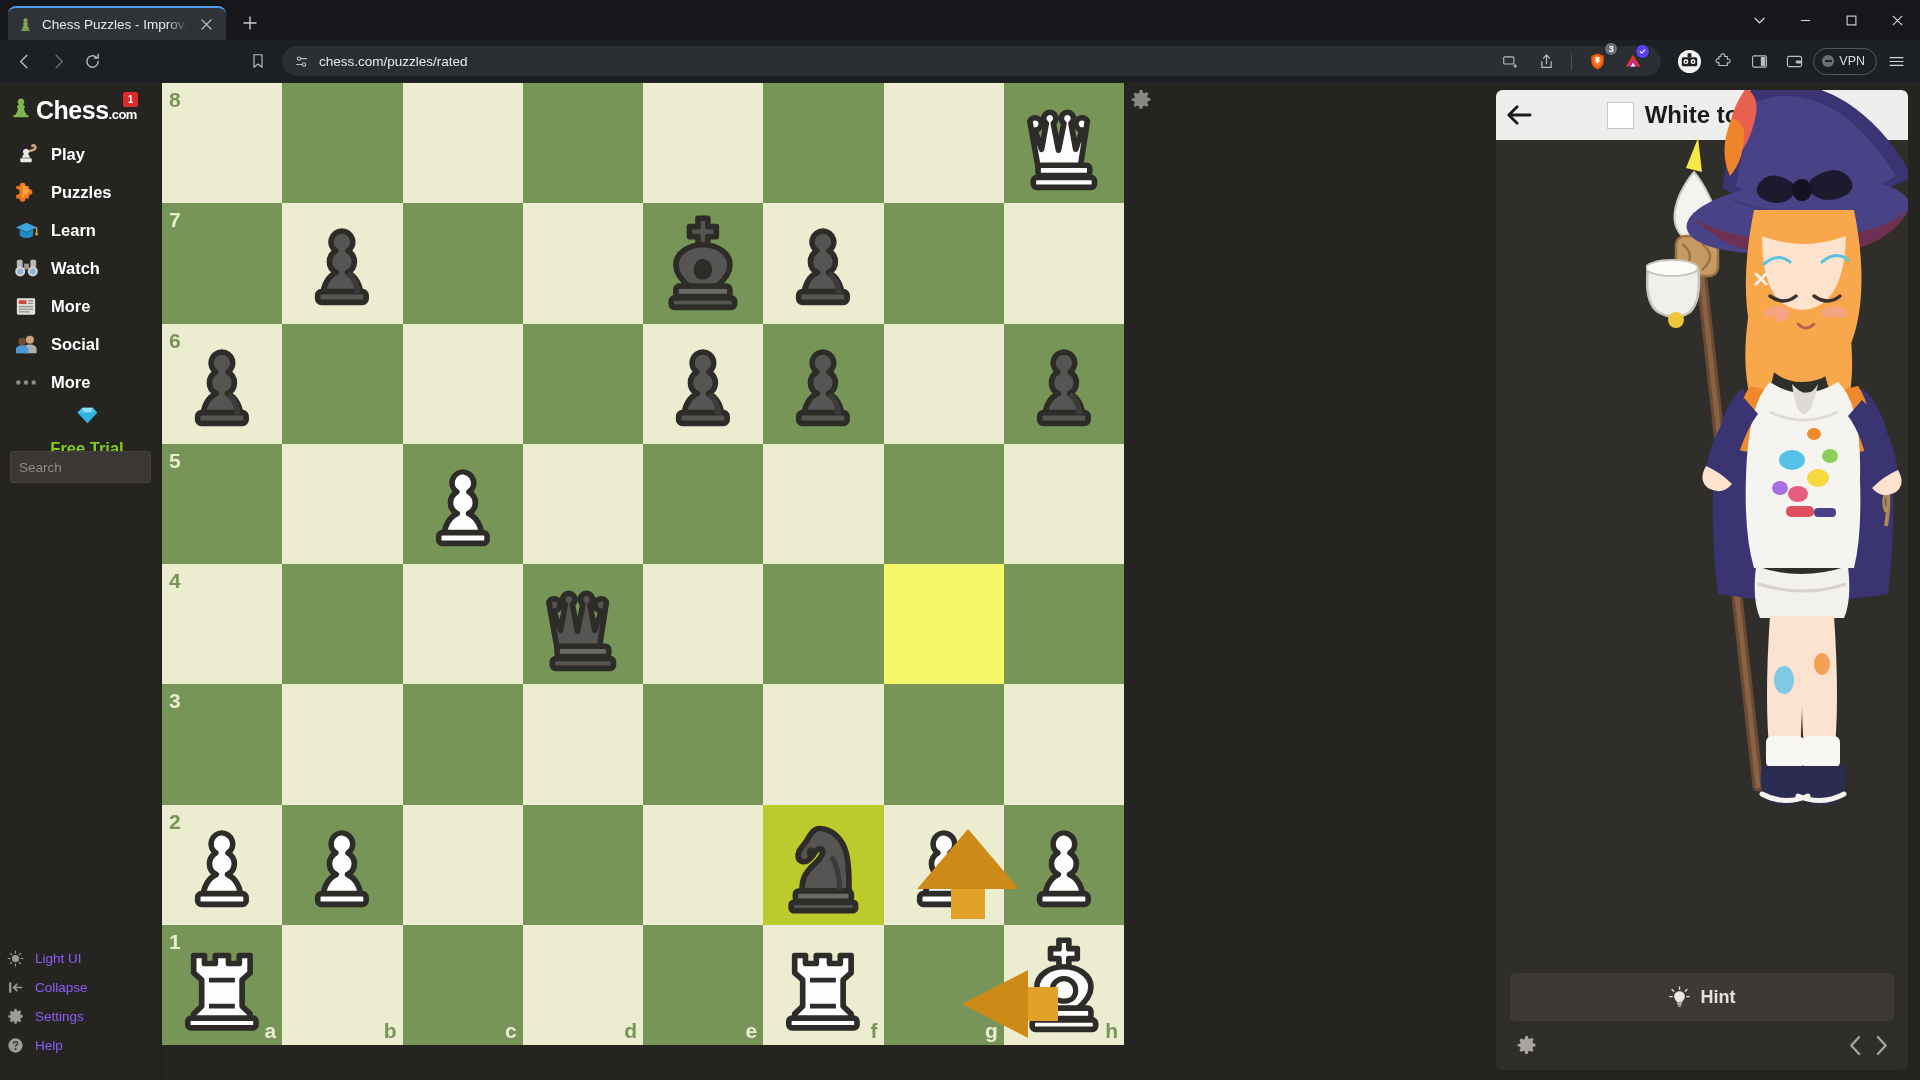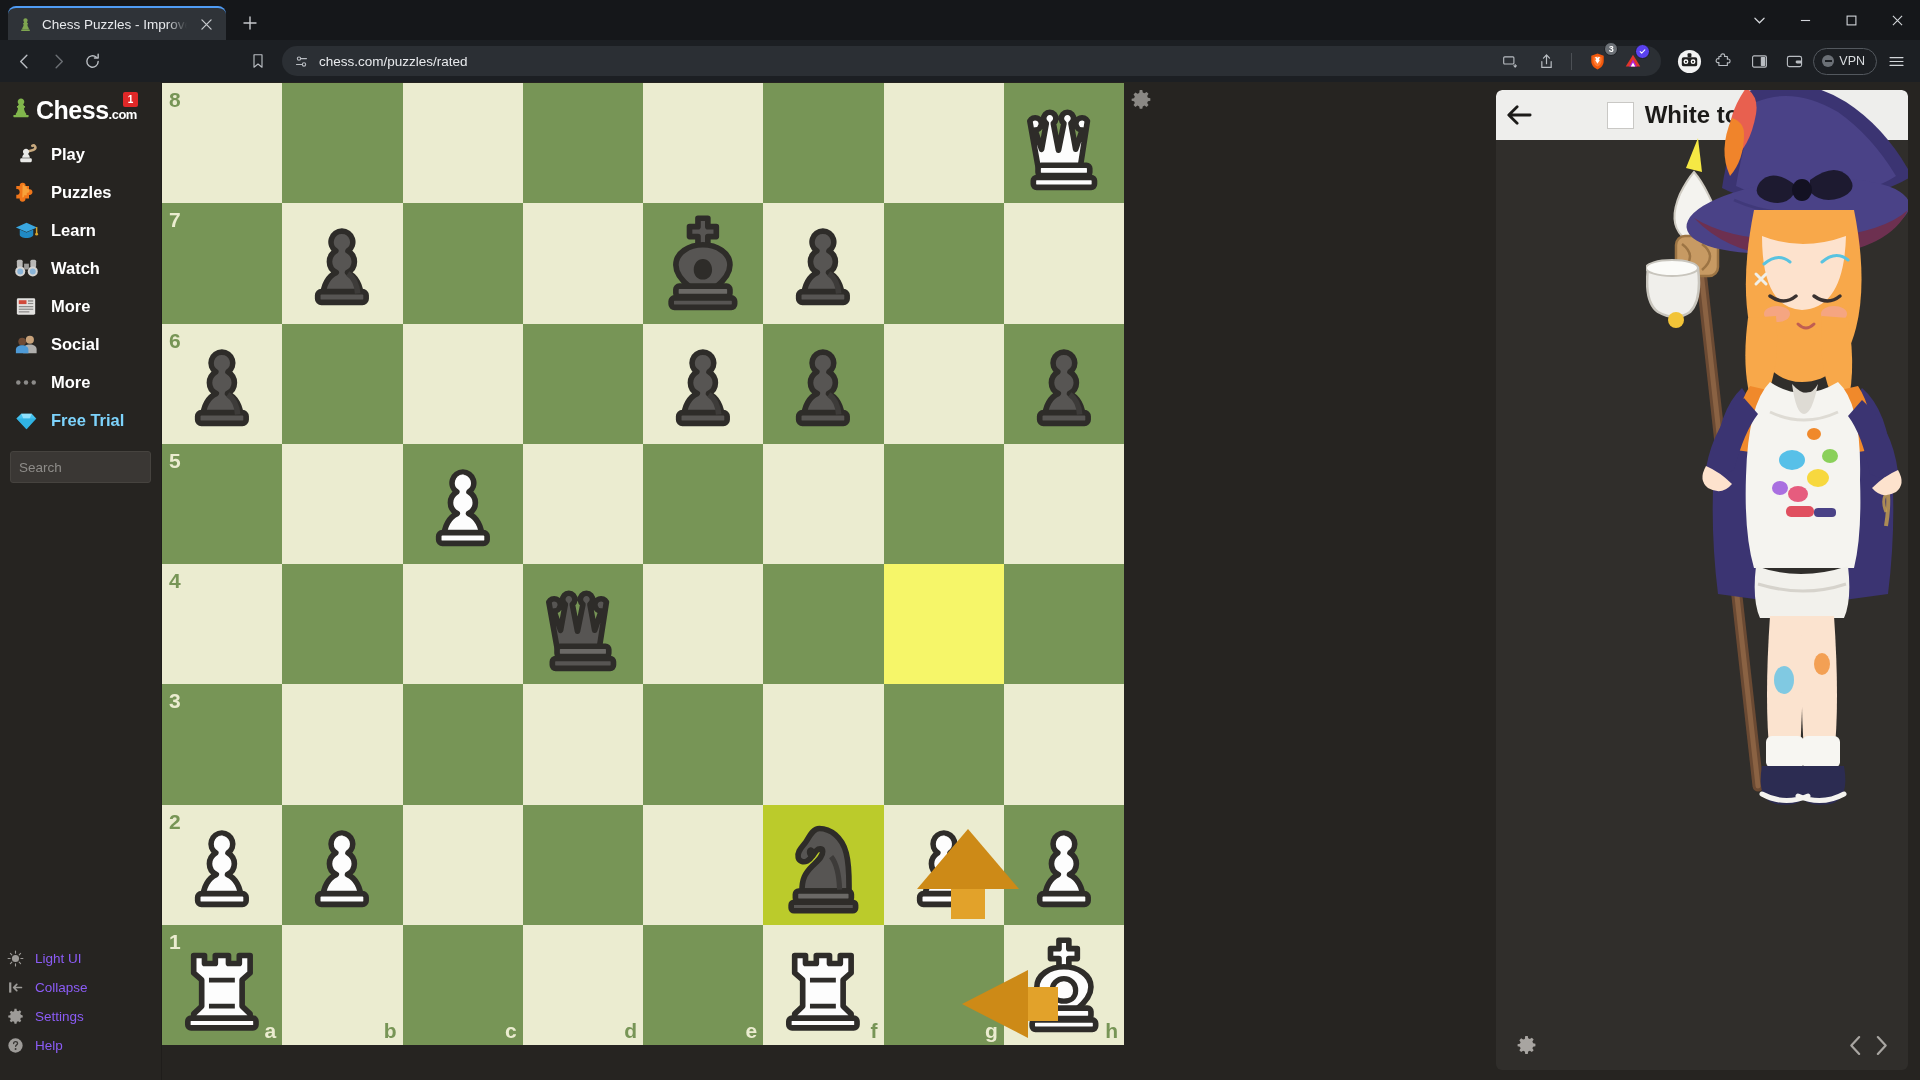--- a/index.html
+++ b/index.html
@@ -113,21 +113,21 @@
     width:15px; height:15px; border-radius:2px;
     background:#e02828; color:#fff; font-size:10px; font-weight:bold;
     display:flex; align-items:center; justify-content:center;
   }
   .cc-nav-item {
     display:flex; align-items:center; gap:11px;
     height:38px; padding-left:13px; color:#ffffff;
     font-size:16.5px; font-weight:bold;
   }
   .cc-nav-item .nav-ico { width:27px; height:27px; flex:none; }
-  .cc-nav-item.trial { color:#7dd3fc; }
+  .cc-nav-item.trial { color:#84cc16;flex-direction:column; }
   #cc-search-wrap { padding:12px 10px 0 10px; }
   #cc-search {
     width:100%; height:32px; background:#3a3734;
     border:1px solid #46433f; border-radius:3px;
     color:#b9b8b6; font-size:13.5px; padding:0 8px;
     font-family:"Liberation Sans", sans-serif; outline:none;
   }
   #cc-search::placeholder { color:#8e8c89; }
   #cc-bottom { margin-top:auto; padding-bottom:20px; }
   .cc-bottom-item {
@@ -963,20 +963,31 @@
             <rect x="120" y="668" width="38" height="32" rx="6" fill="#f7f6f2"></rect>
             <rect x="156" y="668" width="38" height="32" rx="6" fill="#f7f6f2"></rect>
             <path d="M116 698 q-6 34 14 38 q26 4 32 -12 l0 -26z" fill="#2c2c52"></path>
             <path d="M198 698 q6 34 -14 38 q-26 4 -32 -12 l0 -26z" fill="#2c2c52"></path>
             <path d="M116 726 q22 12 46 2 M198 726 q-22 12 -46 2" stroke="#f4f3ef" stroke-width="5" fill="none" stroke-linecap="round"></path>
           </g>
         </svg>
       </div>
 
       <div id="panel-footer">
+        <div id="hint-btn">
+          <span style="display:flex">
+            <svg width="21" height="23" viewBox="0 0 22 24">
+                <path fill="#e9e8e4" d="M11 5.5c-3.2 0-5.6 2.4-5.6 5.4 0 2.1 1.2 3.4 2.1 4.5.5.6.8 1.1.9 1.8h5.2c.1-.7.4-1.2.9-1.8.9-1.1 2.1-2.4 2.1-4.5 0-3-2.4-5.4-5.6-5.4z"></path>
+                <rect x="8.4" y="17.7" width="5.2" height="1.8" rx=".8" fill="#b8b6b2"></rect>
+                <rect x="9.2" y="20" width="3.6" height="1.8" rx=".8" fill="#b8b6b2"></rect>
+                <path d="M11 .8v2.6M3.2 3.6l1.8 1.9M18.8 3.6L17 5.5M.8 11h2.6M18.6 11h2.6" stroke="#e0dfdb" stroke-width="1.4" stroke-linecap="round"></path>
+              </svg>
+          </span>
+          <span>Hint</span>
+        </div>
         <div id="footer-row">
           <span class="foot-ico">
             <svg width="21" height="21" viewBox="0 0 20 20">
                 <path fill="#a8a5a1" d="M10 6.4a3.6 3.6 0 1 0 0 7.2 3.6 3.6 0 0 0 0-7.2zm0 5.4a1.8 1.8 0 1 1 0-3.6 1.8 1.8 0 0 1 0 3.6z"></path>
                 <path fill="#a8a5a1" d="M8.8 1h2.4l.4 2.2 1.6.7 1.9-1.2 1.7 1.7-1.2 1.9.7 1.6 2.2.4v2.4l-2.2.4-.7 1.6 1.2 1.9-1.7 1.7-1.9-1.2-1.6.7-.4 2.2H8.8l-.4-2.2-1.6-.7-1.9 1.2-1.7-1.7 1.2-1.9-.7-1.6-2.2-.4V8.8l2.2-.4.7-1.6-1.2-1.9 1.7-1.7 1.9 1.2 1.6-.7L8.8 1z"></path>
               </svg>
           </span>
           <span id="footer-nav">
             <span class="foot-ico">
               <svg width="17" height="21" viewBox="0 0 16 20">

